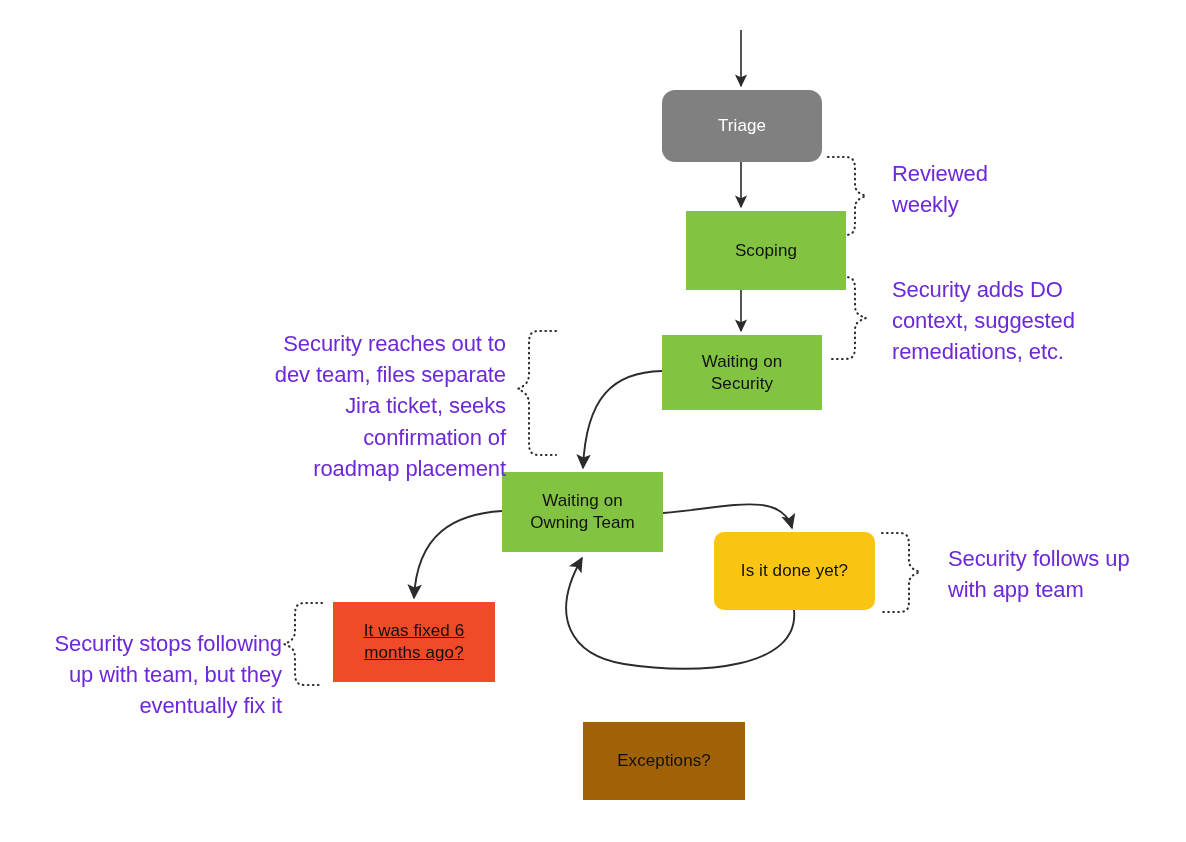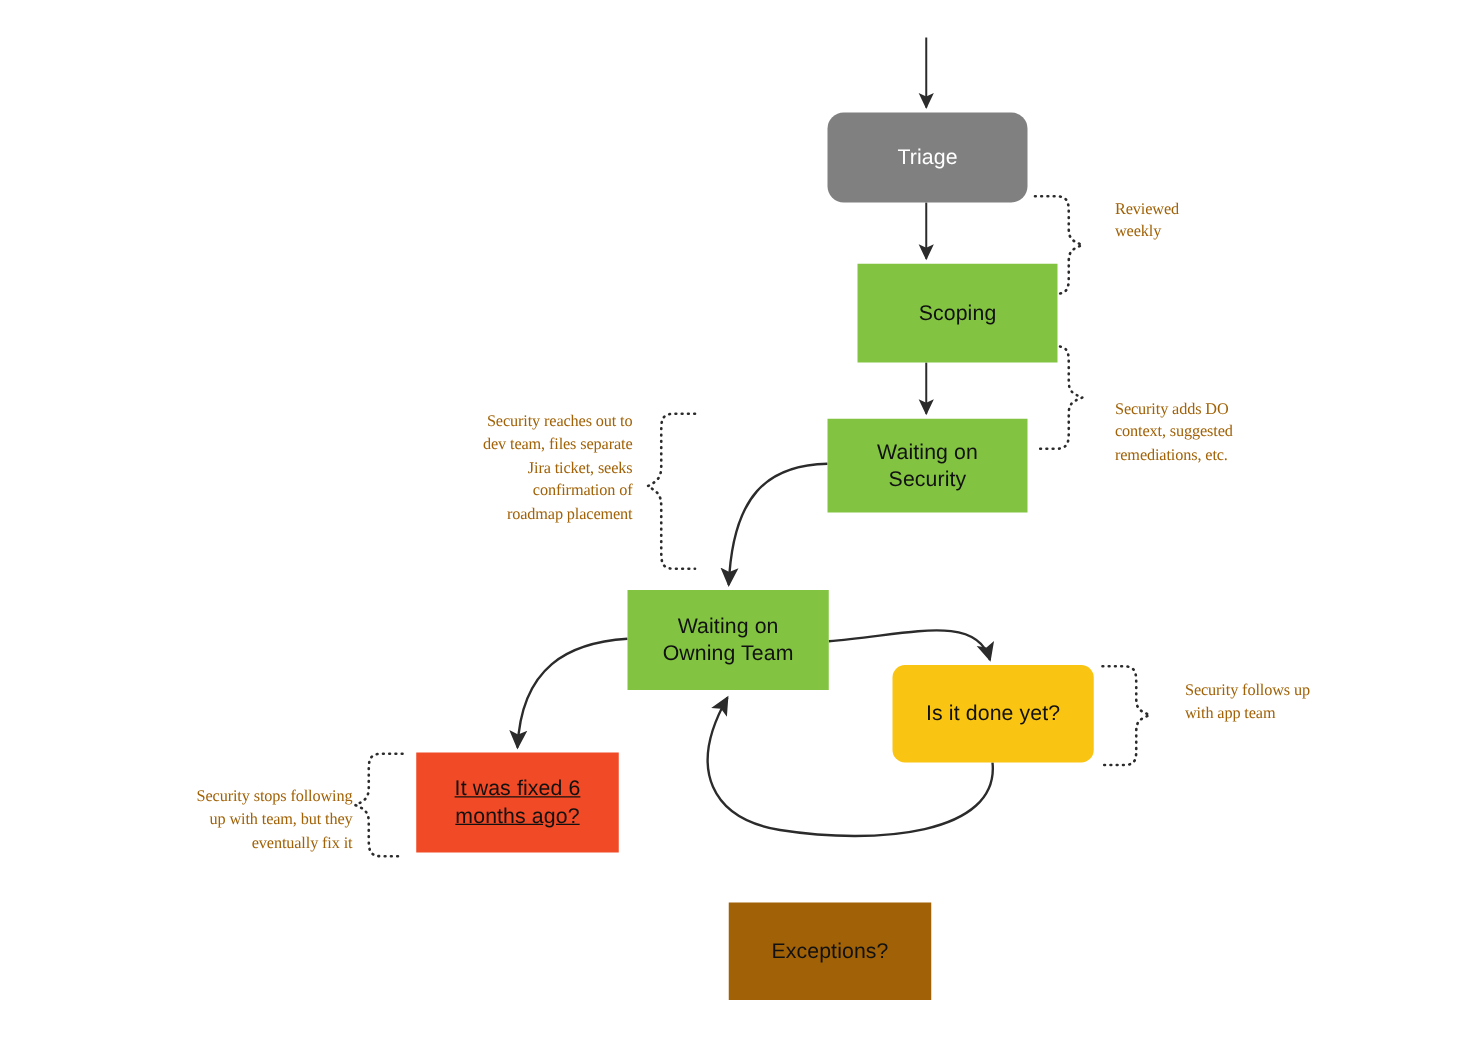--- a/index.html
+++ b/index.html
@@ -37,24 +37,24 @@
   .node-label {
     display: block;
     white-space: pre-line;
   }
   .node.triage {
     border-radius: 13px;
     color: #ffffff;
   }
   .annot {
     position: absolute;
-    font-family: Liberation Serif, serif;
-    font-size: 13px;
+    font-family: Liberation Sans, sans-serif;
+    font-size: 22px;
     line-height: 1.42;
-    color: #a16207;
+    color: #6d28d9;
     white-space: pre-line;
     letter-spacing: -0.1px;
   }
   .annot.right { text-align: left; }
   .annot.left  { text-align: right; }
   svg.overlay {
     position: absolute;
     left: 0; top: 0;
     width: 1186px;
     height: 842px;
@@ -165,21 +165,21 @@
 months ago?</span>
   </div>
 
   <div class="node" style="left:583px; top:722px; width:162px; height:78px; background:#a16207;">
     <span class="node-label">Exceptions?</span>
   </div>
 
   <div class="annot right" style="left:892px; top:158px; width:230px;">Reviewed
 weekly</div>
 
-  <div class="annot right" style="left:892px; top:274px; width:250px;margin-top:44px;">Security adds DO
+  <div class="annot right" style="left:892px; top:274px; width:250px;">Security adds DO
 context, suggested
 remediations, etc.</div>
 
   <div class="annot left" style="left:268px; top:328px; width:238px;">Security reaches out to
 dev team, files separate
 Jira ticket, seeks
 confirmation of
 roadmap placement</div>
 
   <div class="annot right" style="left:948px; top:543px; width:230px;">Security follows up

